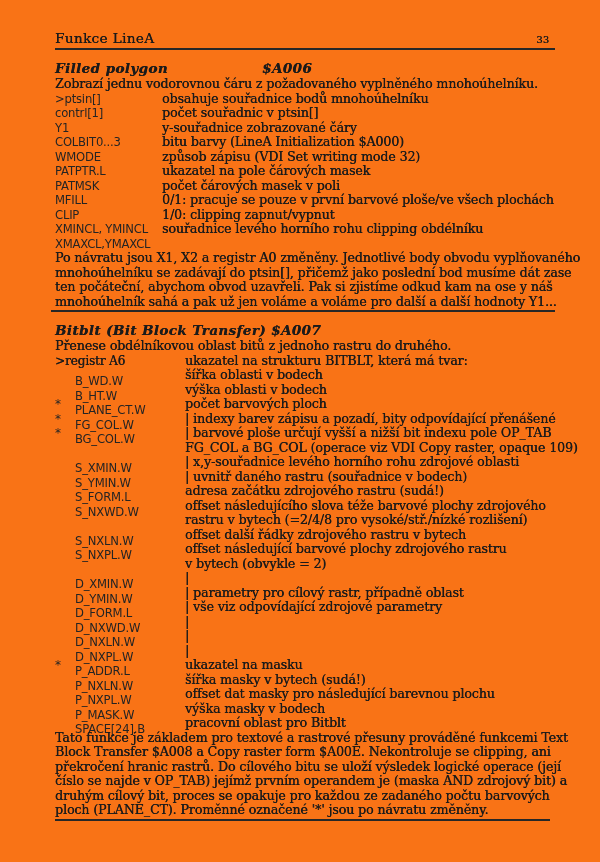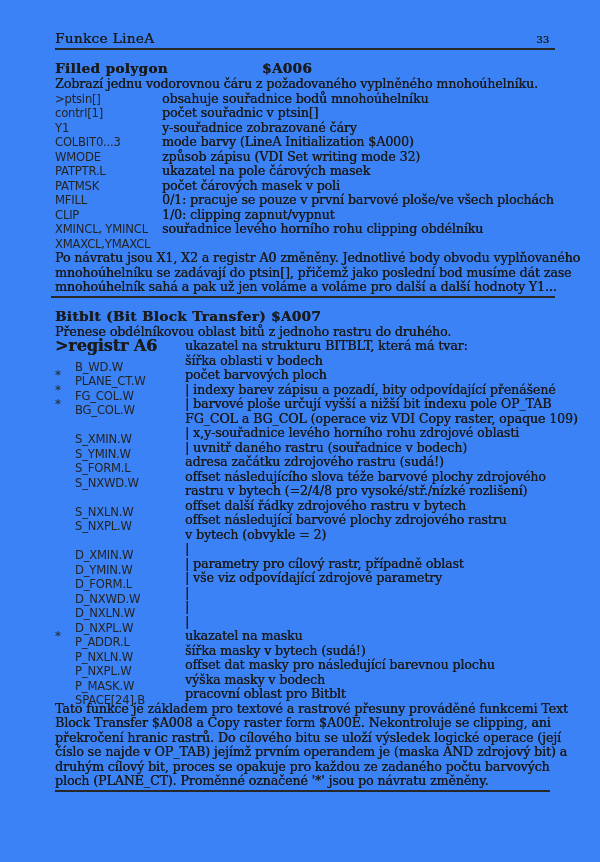--- a/index.html
+++ b/index.html
@@ -1,41 +1,41 @@
 <!DOCTYPE html>
 <html><head>
 <meta charset="utf-8">
 <style>
   * { margin:0; padding:0; box-sizing:border-box; }
   html,body { background:#ddd; }
   .page {
     width:600px; height:862px; position:relative; margin:0 auto;
-    background:#3b82f6; color:#1b1b1b; overflow:hidden;
+    background:#f97316; color:#1b1b1b; overflow:hidden;
     font-family:"DejaVu Serif", serif;
     text-shadow:0.3px 0 0 currentColor;
   }
   .inner { position:absolute; left:55px; right:45px; top:0; }
   .header-row { display:flex; justify-content:space-between; align-items:baseline; padding-top:30px; height:47px; }
   .header-title { font-size:13.5px; letter-spacing:0.4px; }
   .page-number { font-size:10px; margin-right:6px; }
   .rule { height:2px; background:#272727; }
   .rule.hdr { margin-top:1px; }
   .rule.mid { margin-top:1px; margin-left:-4px; }
   .rule.bot { margin-top:1px; width:99%; }
-  .title-row { height:18px; line-height:18px; margin-top:9px; font-weight:bold; font-size:13.5px; letter-spacing:0.4px; white-space:nowrap; }
+  .title-row { height:18px; line-height:18px; margin-top:9px; font-weight:bold; font-size:13.5px; letter-spacing:0.4px; white-space:nowrap;font-style:italic; }
   .sec-title { display:inline-block; min-width:202px; }
   .sec-code { display:inline-block; }
   .line { height:14.5px; line-height:14.5px; font-size:12.6px; white-space:nowrap; letter-spacing:-0.1px; }
   .mono-ish { font-family:"DejaVu Sans", sans-serif; font-size:11.6px; letter-spacing:-0.2px; text-shadow:none; color:#242424; }
   .param-row, .field-row, .register-row { display:flex; height:14.5px; line-height:14.5px; white-space:nowrap; }
   .param-label { width:107px; flex:none; }
   .param-desc, .field-desc, .register-desc { font-size:12.6px; letter-spacing:-0.1px; }
   .field-star { width:20px; flex:none; font-size:12px; }
   .field-label { width:110px; flex:none;margin-top:6px; }
-  .register-label { width:130px; flex:none; font-size:16px; font-weight:bold; letter-spacing:-0.1px; }
+  .register-label { width:130px; flex:none; font-size:12px; font-weight:normal; letter-spacing:-0.1px; }
 </style>
 </head>
 <body>
 
 <div class="page">
   <div class="inner">
 
     <div class="header-row">
       <span class="header-title">Funkce LineA</span>
       <span class="page-number">33</span>
@@ -58,21 +58,21 @@
           <div class="param-row">
           <span class="param-label mono-ish">contrl[1]</span>
           <span class="param-desc">počet souřadnic v ptsin[]</span>
         </div>
           <div class="param-row">
           <span class="param-label mono-ish">Y1</span>
           <span class="param-desc">y-souřadnice zobrazované čáry</span>
         </div>
           <div class="param-row">
           <span class="param-label mono-ish">COLBIT0...3</span>
-          <span class="param-desc">mode barvy (LineA Initialization $A000)</span>
+          <span class="param-desc">bitu barvy (LineA Initialization $A000)</span>
         </div>
           <div class="param-row">
           <span class="param-label mono-ish">WMODE</span>
           <span class="param-desc">způsob zápisu (VDI Set writing mode 32)</span>
         </div>
           <div class="param-row">
           <span class="param-label mono-ish">PATPTR.L</span>
           <span class="param-desc">ukazatel na pole čárových masek</span>
         </div>
           <div class="param-row">
@@ -93,20 +93,21 @@
         </div>
           <div class="param-row">
           <span class="param-label mono-ish">XMAXCL,YMAXCL</span>
         </div>
         </div>
 
       <div>
 
       <div class="line">Po návratu jsou X1, X2 a registr A0 změněny. Jednotlivé body obvodu vyplňovaného</div>
           <div class="line">mnohoúhelníku se zadávají do ptsin[], přičemž jako poslední bod musíme dát zase</div>
+          <div class="line">ten počáteční, abychom obvod uzavřeli. Pak si zjistíme odkud kam na ose y náš</div>
           <div class="line">mnohoúhelník sahá a pak už jen voláme a voláme pro další a další hodnoty Y1...</div>
         </div>
     </div>
 
     <div class="rule mid"></div>
 
     <div>
       <div class="title-row">
         <span class="sec-title">Bitblt (Bit Block Transfer)</span>
         <span class="sec-code">$A007</span>
@@ -119,20 +120,25 @@
       </div>
 
       <div>
 
       <div class="field-row">
           <span class="field-star mono-ish"></span>
           <span class="field-label mono-ish">B_WD.W</span>
           <span class="field-desc">šířka oblasti v bodech</span>
         </div>
           <div class="field-row">
+          <span class="field-star mono-ish"></span>
+          <span class="field-label mono-ish">B_HT.W</span>
+          <span class="field-desc">výška oblasti v bodech</span>
+        </div>
+          <div class="field-row">
           <span class="field-star mono-ish">*</span>
           <span class="field-label mono-ish">PLANE_CT.W</span>
           <span class="field-desc">počet barvových ploch</span>
         </div>
           <div class="field-row">
           <span class="field-star mono-ish">*</span>
           <span class="field-label mono-ish">FG_COL.W</span>
           <span class="field-desc">| indexy barev zápisu a pozadí, bity odpovídající přenášené</span>
         </div>
           <div class="field-row">

